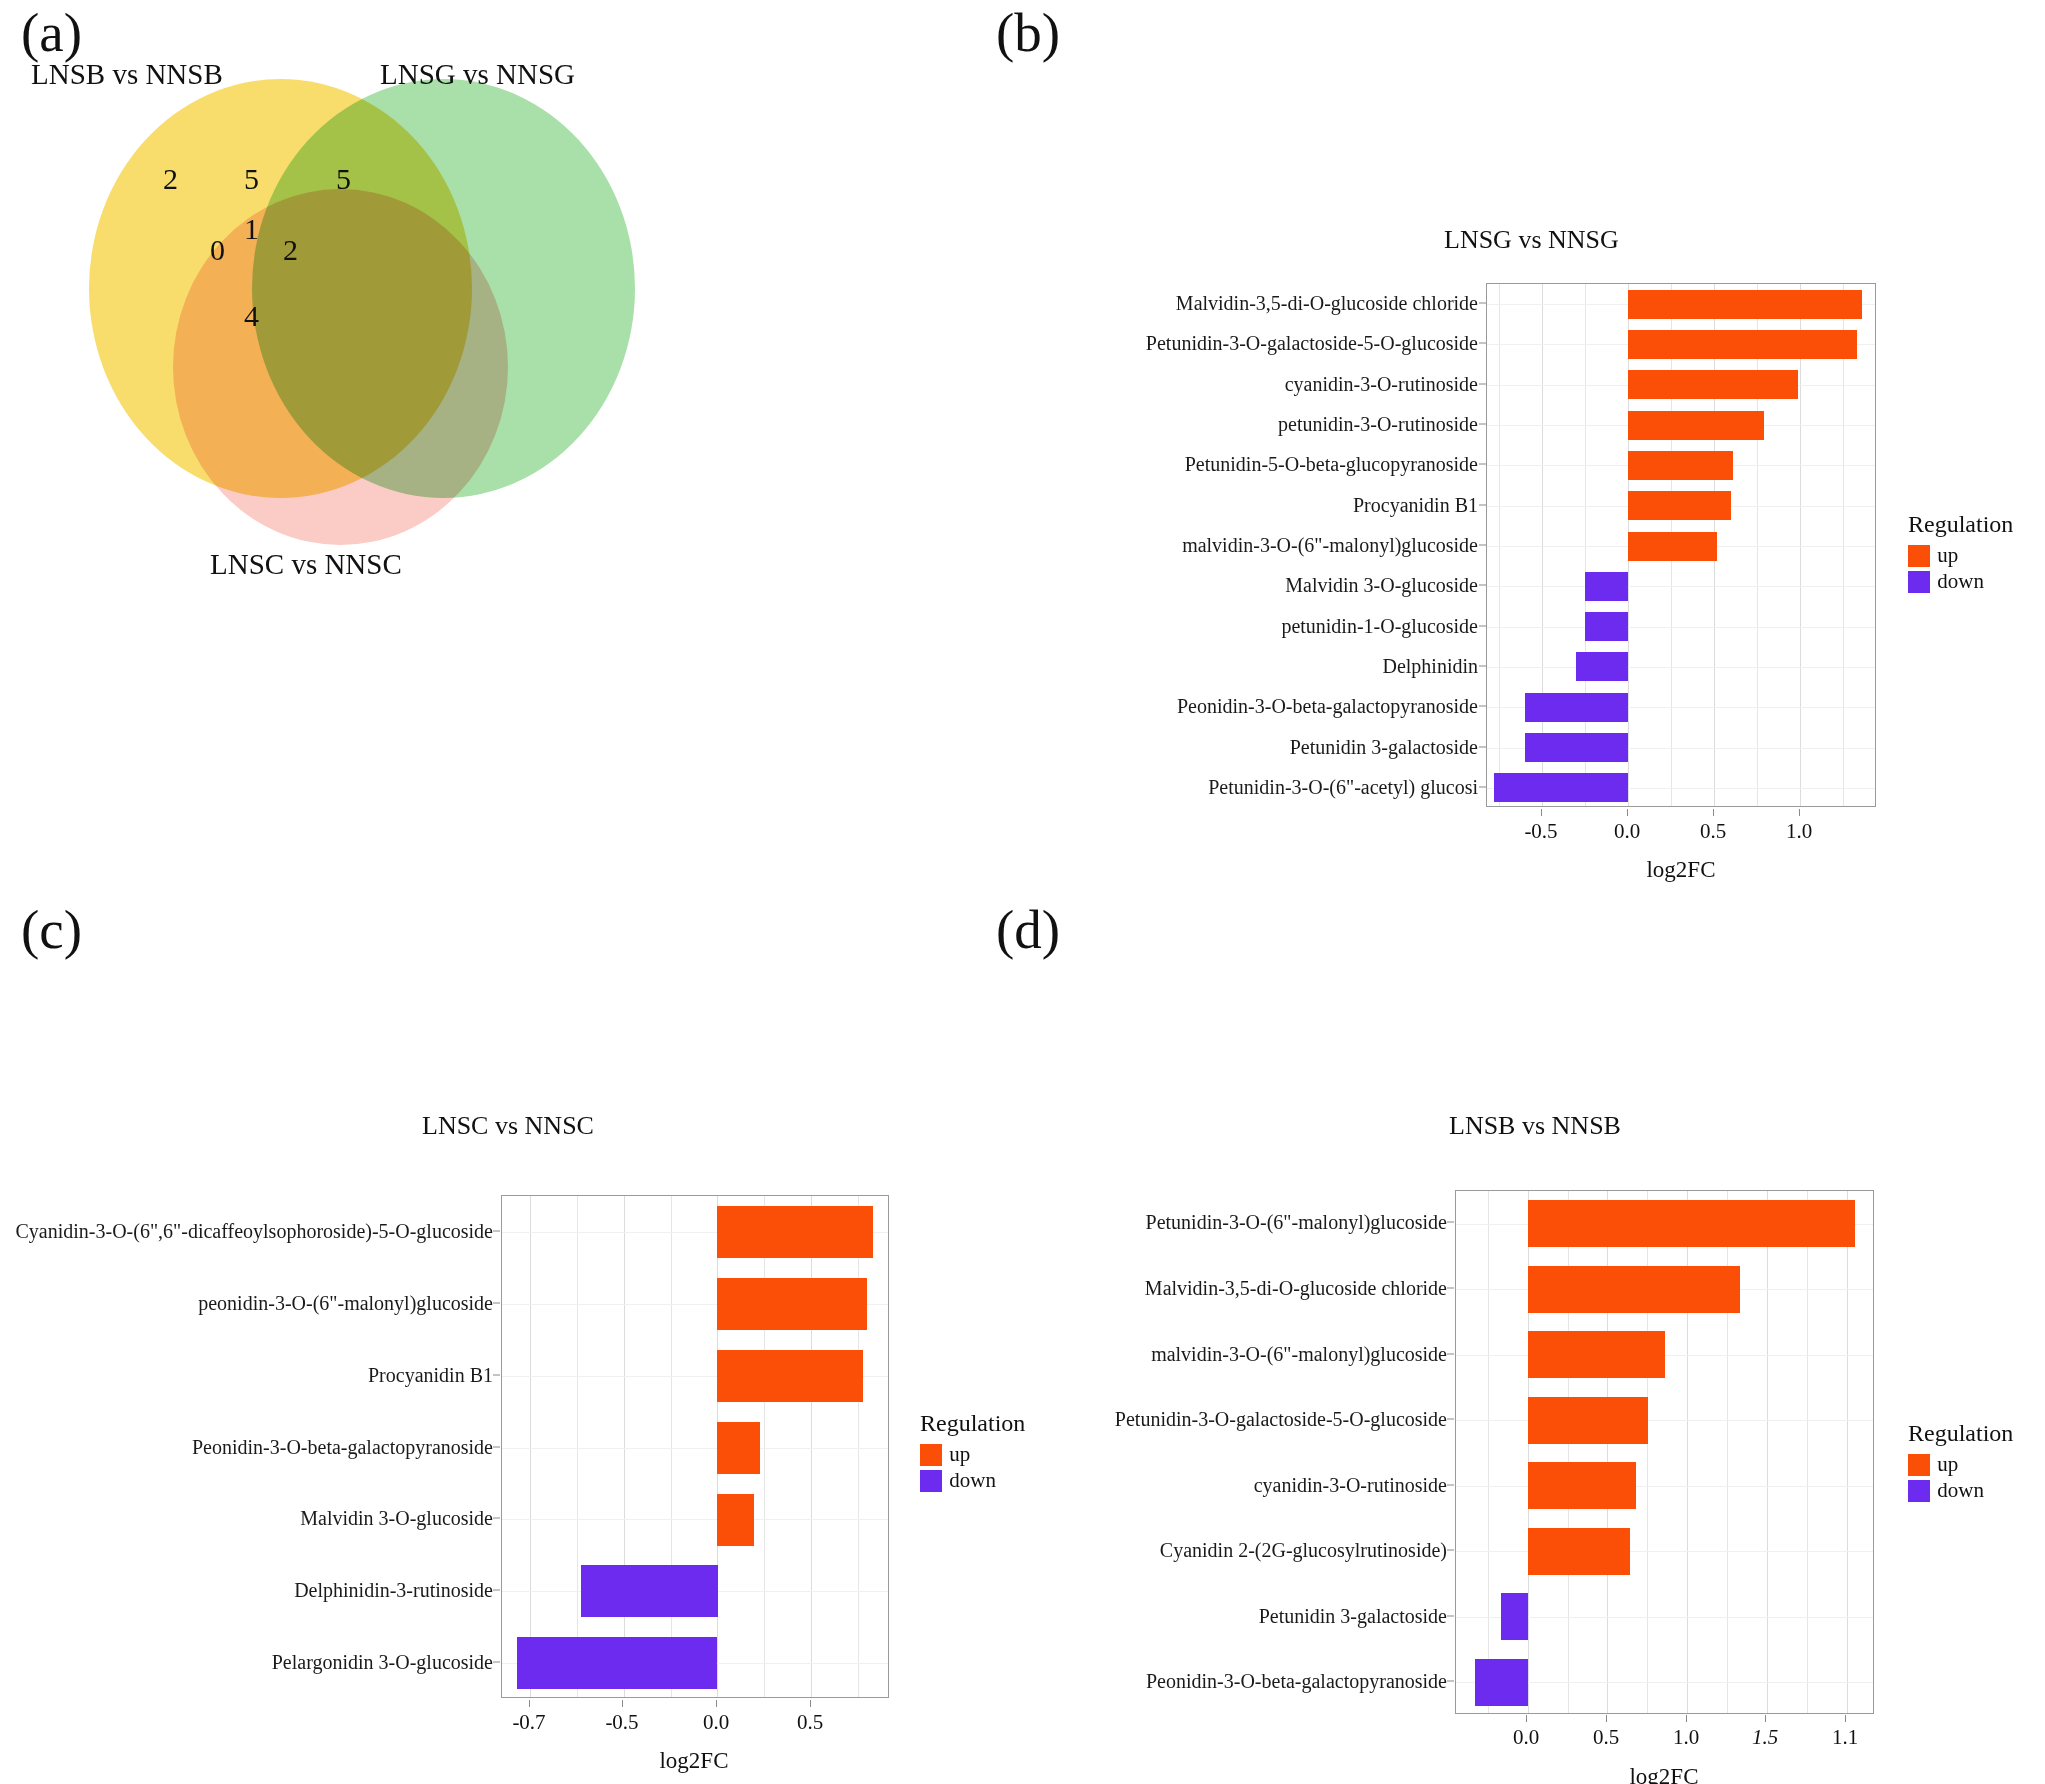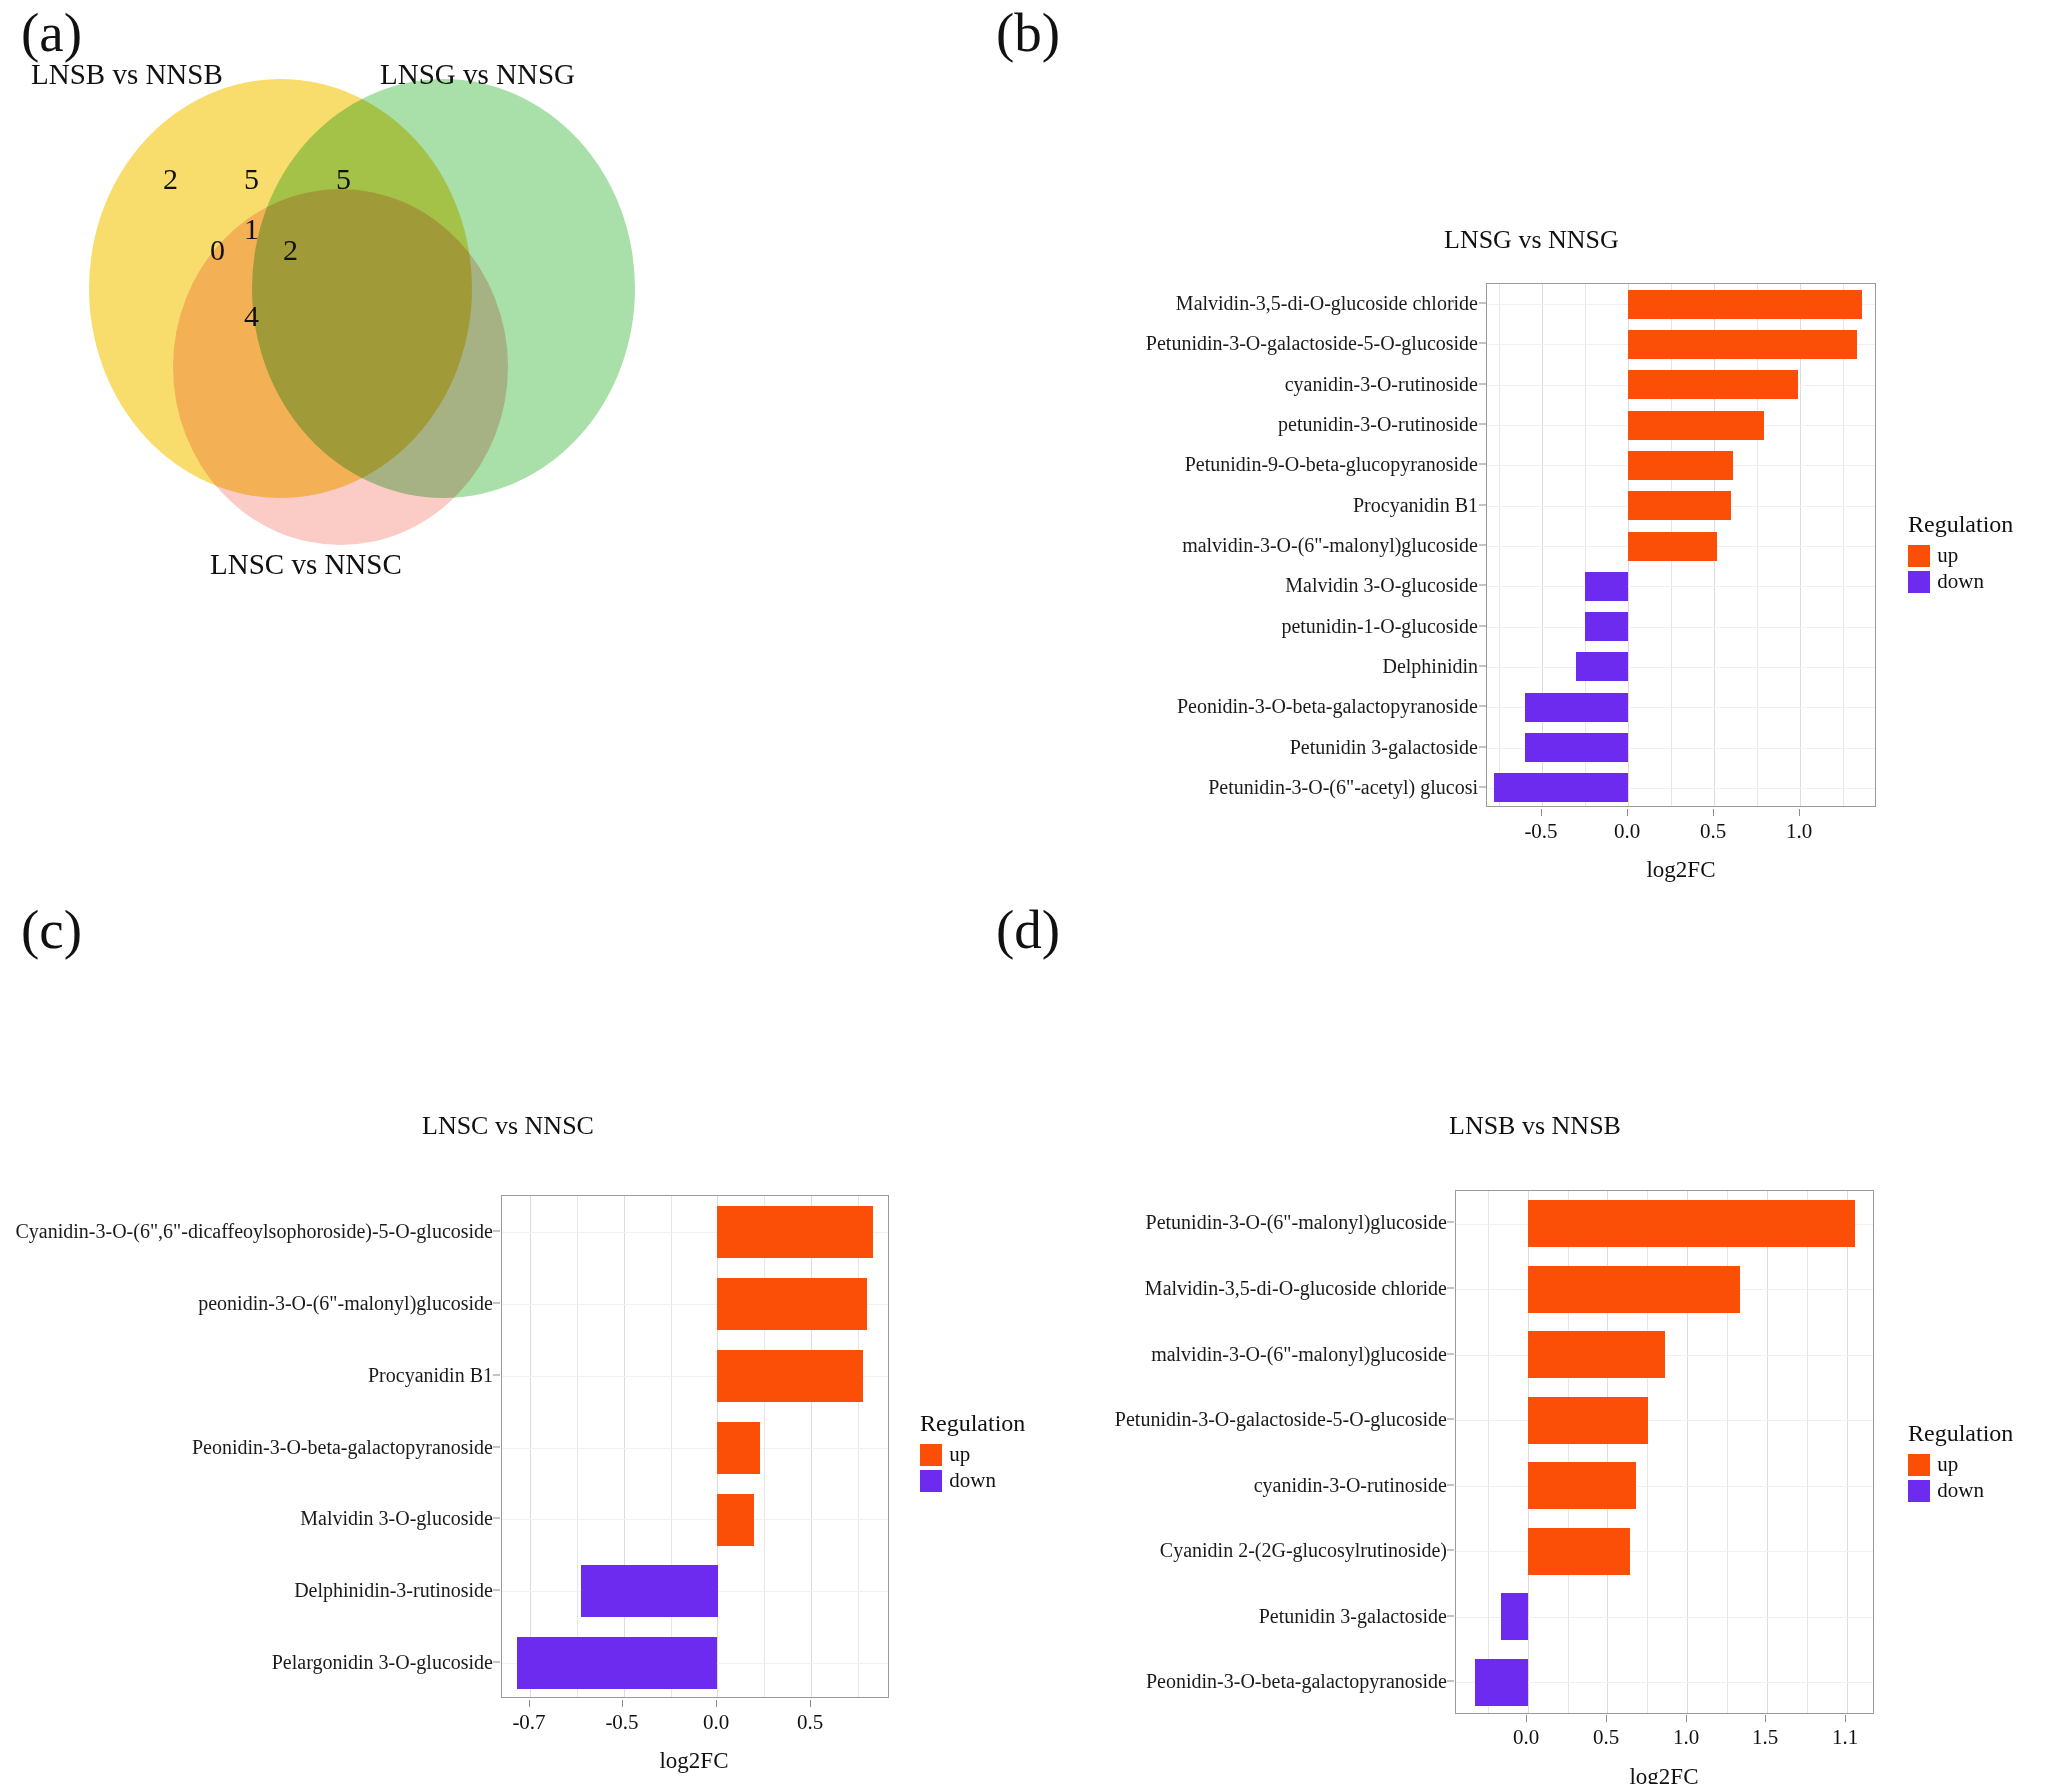--- a/index.html
+++ b/index.html
@@ -112,21 +112,21 @@
     </div>
   <div id="b-ylabels">
       <div class="ylabel" style="right: 568px; top: 303px;">Malvidin-3,5-di-O-glucoside chloride</div>
       <div class="ytick" style="left: 483px; top: 303px;"></div>
       <div class="ylabel" style="right: 568px; top: 343px;">Petunidin-3-O-galactoside-5-O-glucoside</div>
       <div class="ytick" style="left: 483px; top: 343px;"></div>
       <div class="ylabel" style="right: 568px; top: 384px;">cyanidin-3-O-rutinoside</div>
       <div class="ytick" style="left: 483px; top: 384px;"></div>
       <div class="ylabel" style="right: 568px; top: 424px;">petunidin-3-O-rutinoside</div>
       <div class="ytick" style="left: 483px; top: 424px;"></div>
-      <div class="ylabel" style="right: 568px; top: 464px;">Petunidin-9-O-beta-glucopyranoside</div>
+      <div class="ylabel" style="right: 568px; top: 464px;">Petunidin-5-O-beta-glucopyranoside</div>
       <div class="ytick" style="left: 483px; top: 464px;"></div>
       <div class="ylabel" style="right: 568px; top: 505px;">Procyanidin B1</div>
       <div class="ytick" style="left: 483px; top: 505px;"></div>
       <div class="ylabel" style="right: 568px; top: 545px;">malvidin-3-O-(6"-malonyl)glucoside</div>
       <div class="ytick" style="left: 483px; top: 545px;"></div>
       <div class="ylabel" style="right: 568px; top: 585px;">Malvidin 3-O-glucoside</div>
       <div class="ytick" style="left: 483px; top: 585px;"></div>
       <div class="ylabel" style="right: 568px; top: 626px;">petunidin-1-O-glucoside</div>
       <div class="ytick" style="left: 483px; top: 626px;"></div>
       <div class="ylabel" style="right: 568px; top: 666px;">Delphinidin</div>
@@ -279,21 +279,21 @@
       <div class="ytick" style="left: 451px; top: 790px;"></div>
     </div>
   <div id="d-xaxis">
       <div class="xtick-mark" style="left: 530px; top: 824px;"></div>
       <div class="xtick-lbl" style="left: 530px; top: 834px;">0.0</div>
       <div class="xtick-mark" style="left: 610px; top: 824px;"></div>
       <div class="xtick-lbl" style="left: 610px; top: 834px;">0.5</div>
       <div class="xtick-mark" style="left: 690px; top: 824px;"></div>
       <div class="xtick-lbl" style="left: 690px; top: 834px;">1.0</div>
       <div class="xtick-mark" style="left: 769px; top: 824px;"></div>
-      <div class="xtick-lbl" style="left: 769px; top: 834px;">1.5</div>
+      <div class="xtick-lbl" style="left: 769px; top: 834px; font-style: italic;">1.5</div>
       <div class="xtick-mark" style="left: 849px; top: 824px;"></div>
       <div class="xtick-lbl" style="left: 849px; top: 834px;">1.1</div>
       <div class="axis-title" style="left: 668px; top: 873px;">log2FC</div>
     </div>
   <div class="legend" id="d-legend" style="left: 912px; top: 529px;">
       <div class="legend-title">Regulation</div>
       <div class="legend-row">
         <span class="legend-swatch" style="background: rgb(251, 79, 8);"></span>
         <span class="legend-label">up</span>
       </div>

